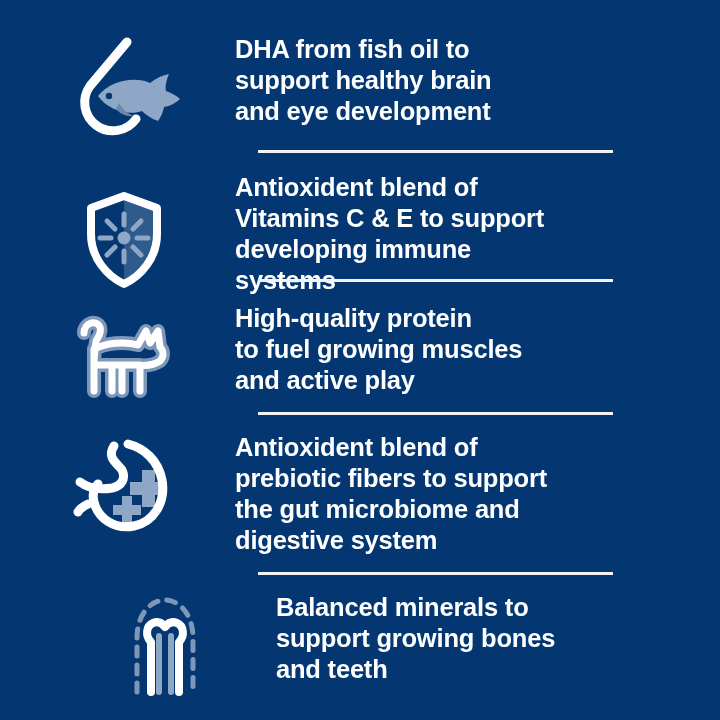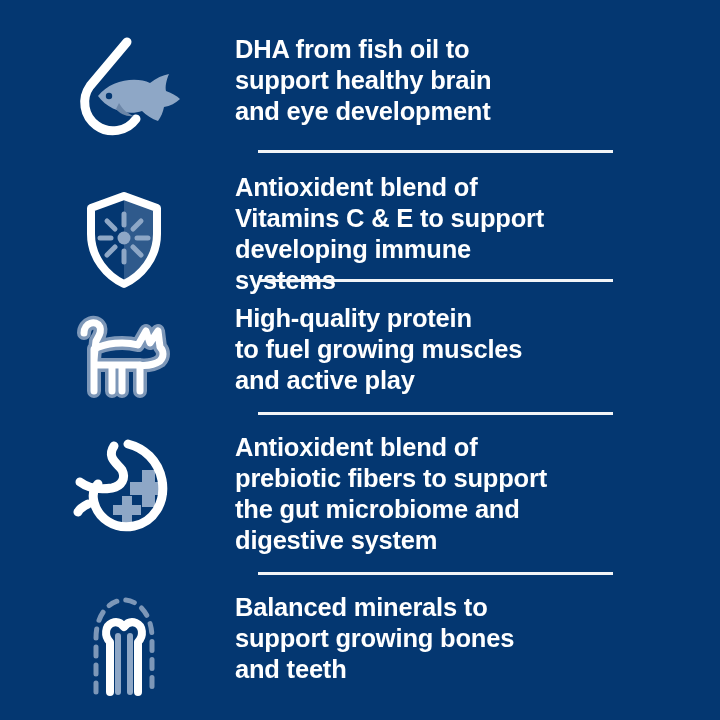--- a/index.html
+++ b/index.html
@@ -57,21 +57,21 @@
     left: 258px;
     width: 355px;
     height: 3px;
     background: #f2f4f7;
   }
   
   #row-0 { top: 34px; }
   #row-1 { top: 172px; align-items: flex-end; }
   #row-2 { top: 303px; }
   #row-3 { top: 432px; }
-  #row-4 { top: 592px; }
+  #row-4 { top: 592px; padding-left: 41px; }
 
   #divider-0 { top: 150px; }
   #divider-1 { top: 279px; }
   #divider-2 { top: 412px; }
   #divider-3 { top: 572px; }
 </style>
 </head>
 <body>
 
 <div id="panel">

